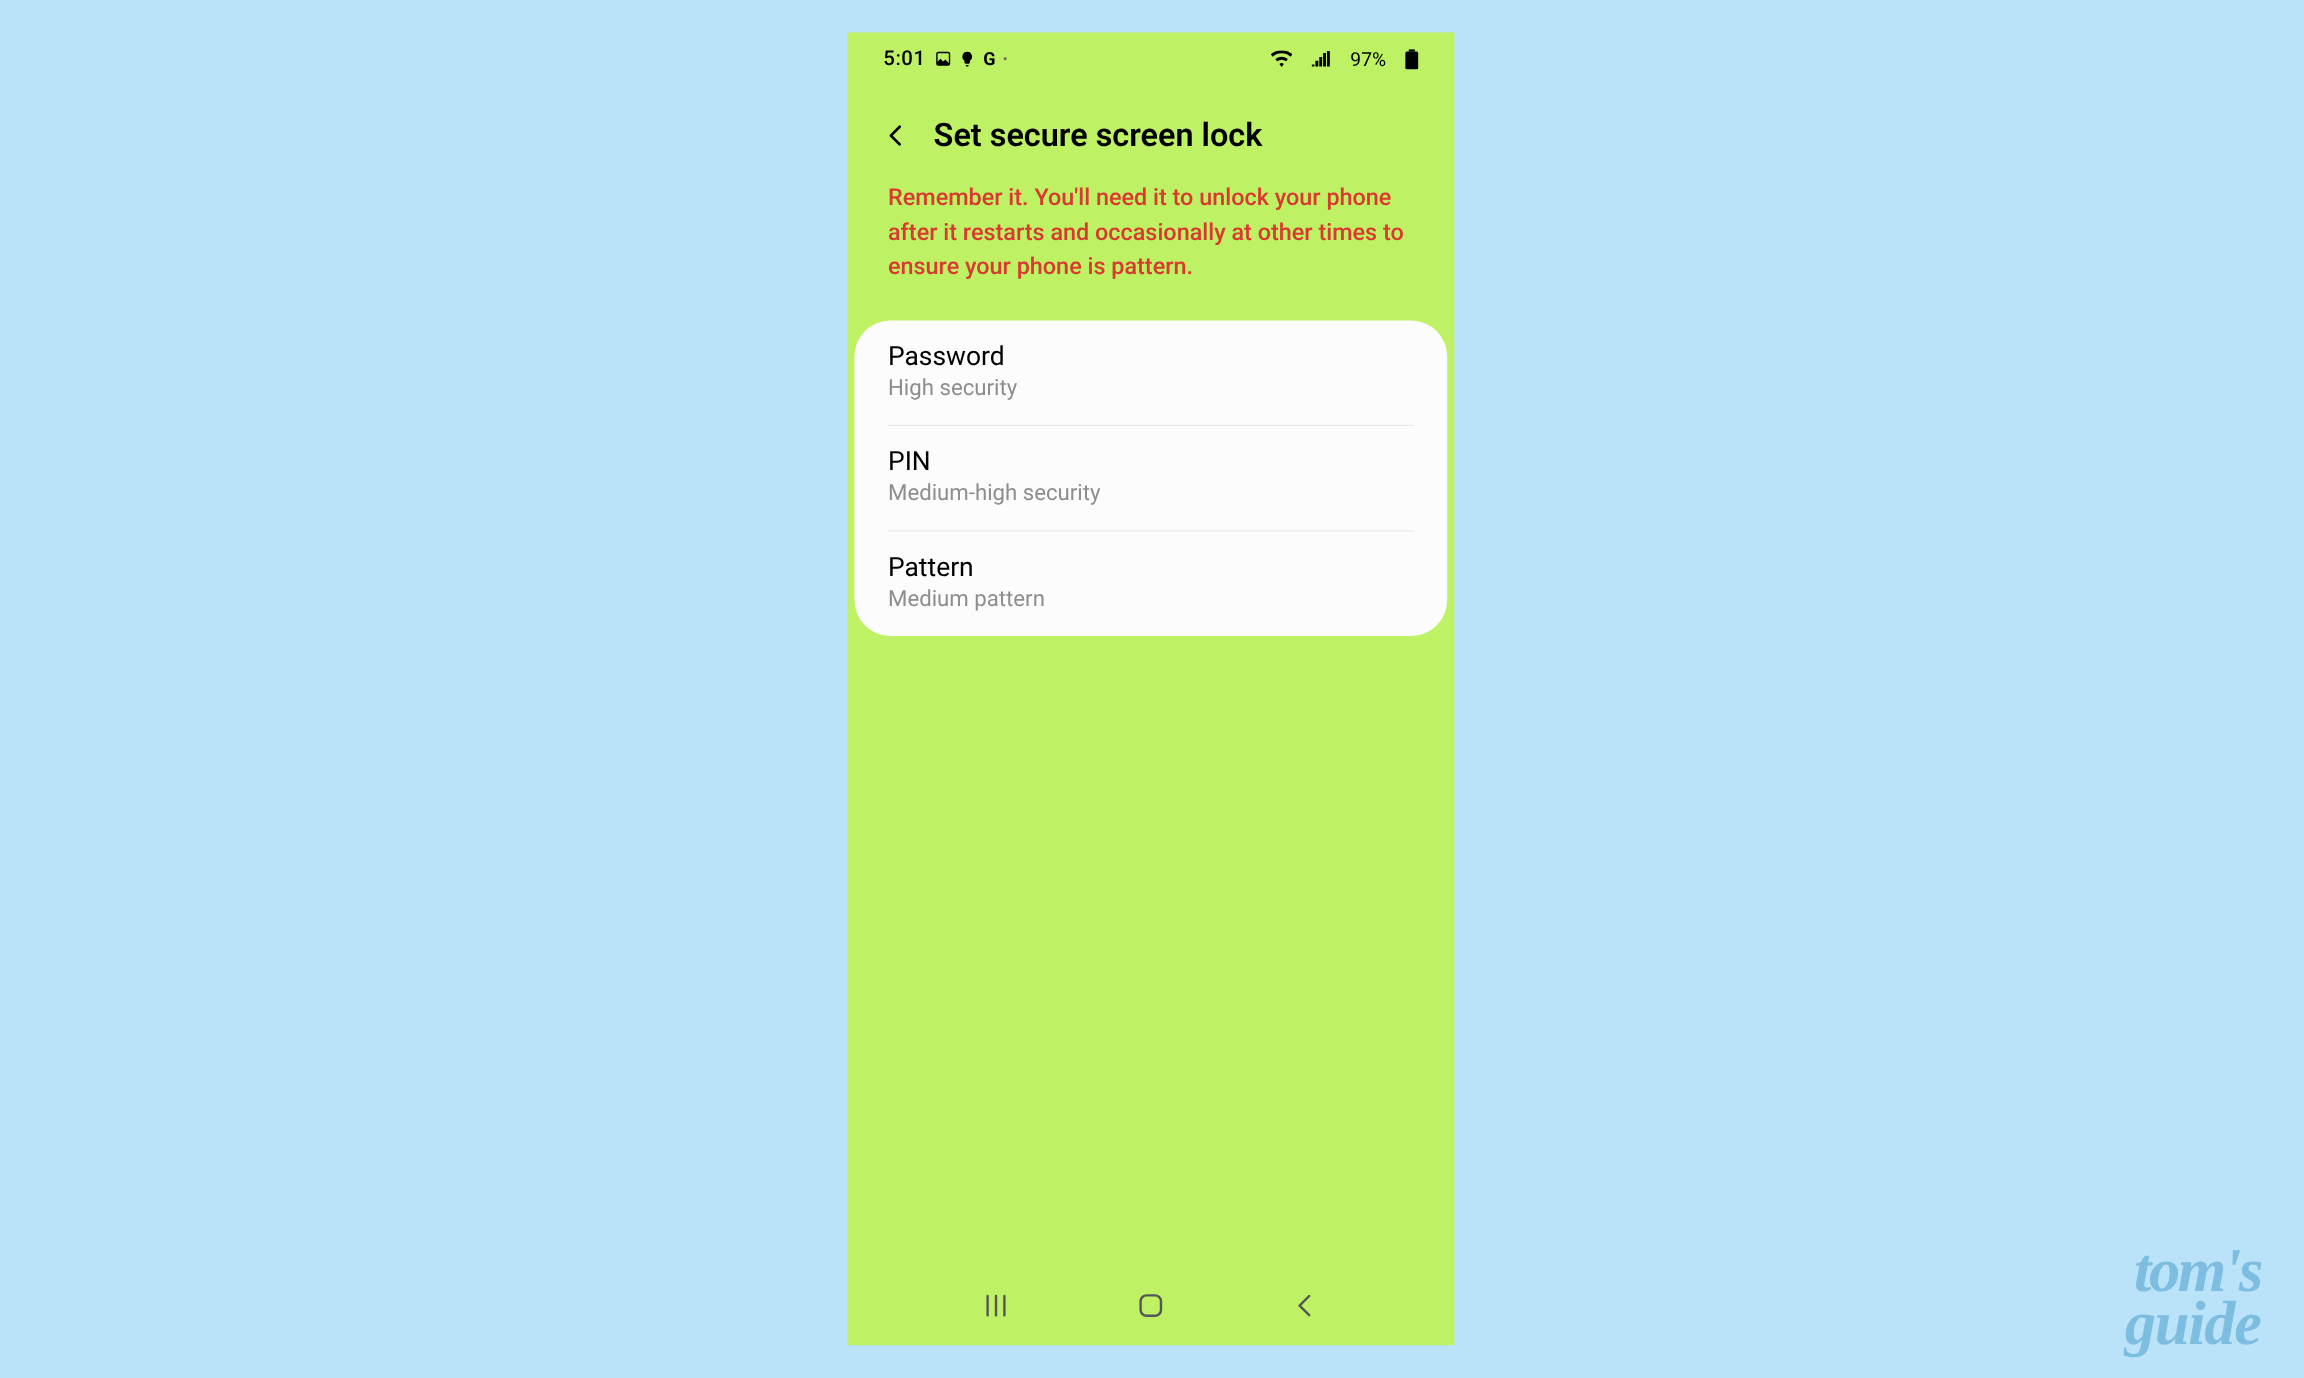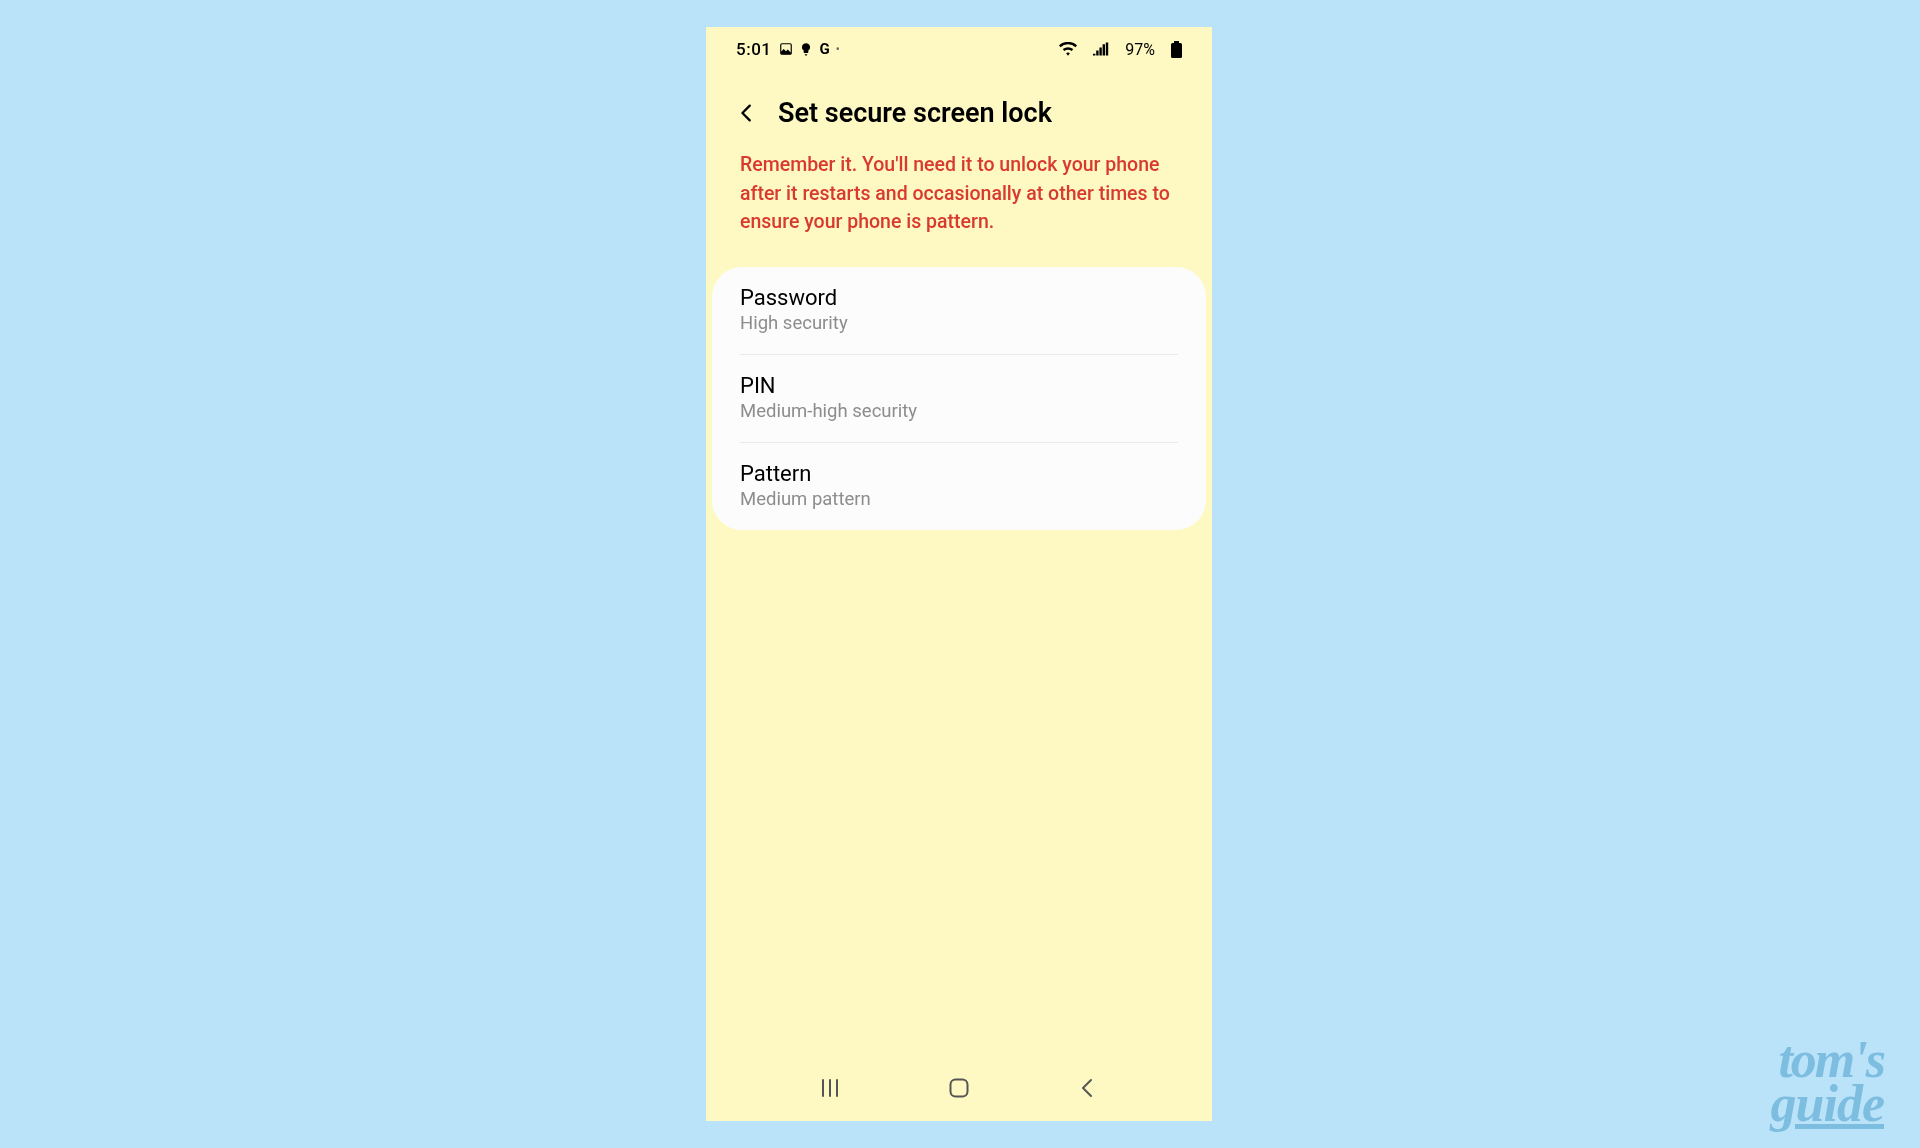--- a/index.html
+++ b/index.html
@@ -10,21 +10,21 @@
       font-family: -apple-system, BlinkMacSystemFont, 'Segoe UI', Roboto, sans-serif;
       position: relative;
       overflow: hidden;
     }
     .phone-frame {
       position: absolute;
       left: 706px;
       top: 27px;
       width: 506px;
       height: 1094px;
-      background: #fef9c3;
+      background: #bef264;
       display: flex;
       flex-direction: column;
     }
     .status-bar {
       height: 36px;
       display: flex;
       justify-content: space-between;
       align-items: center;
       padding: 0 30px;
       font-size: 17px;
@@ -88,21 +88,21 @@
       font-family: Georgia, 'Times New Roman', serif;
       font-weight: 800;
       font-style: italic;
       color: #7cbde0;
       line-height: 0.85;
       text-align: right;
       font-size: 52px;
       letter-spacing: -1px;
     }
     .wm-line1 { letter-spacing: -2px; }
-    .wm-line2 { letter-spacing: -1px; text-decoration: underline; }
+    .wm-line2 { letter-spacing: -1px; }
   </style>
 </head>
 <body>
 
 <div class="phone-frame">
 
   <div class="status-bar">
     <div class="status-left">
       <span class="status-clock">5:01</span>
       <span class="status-icons-left">

